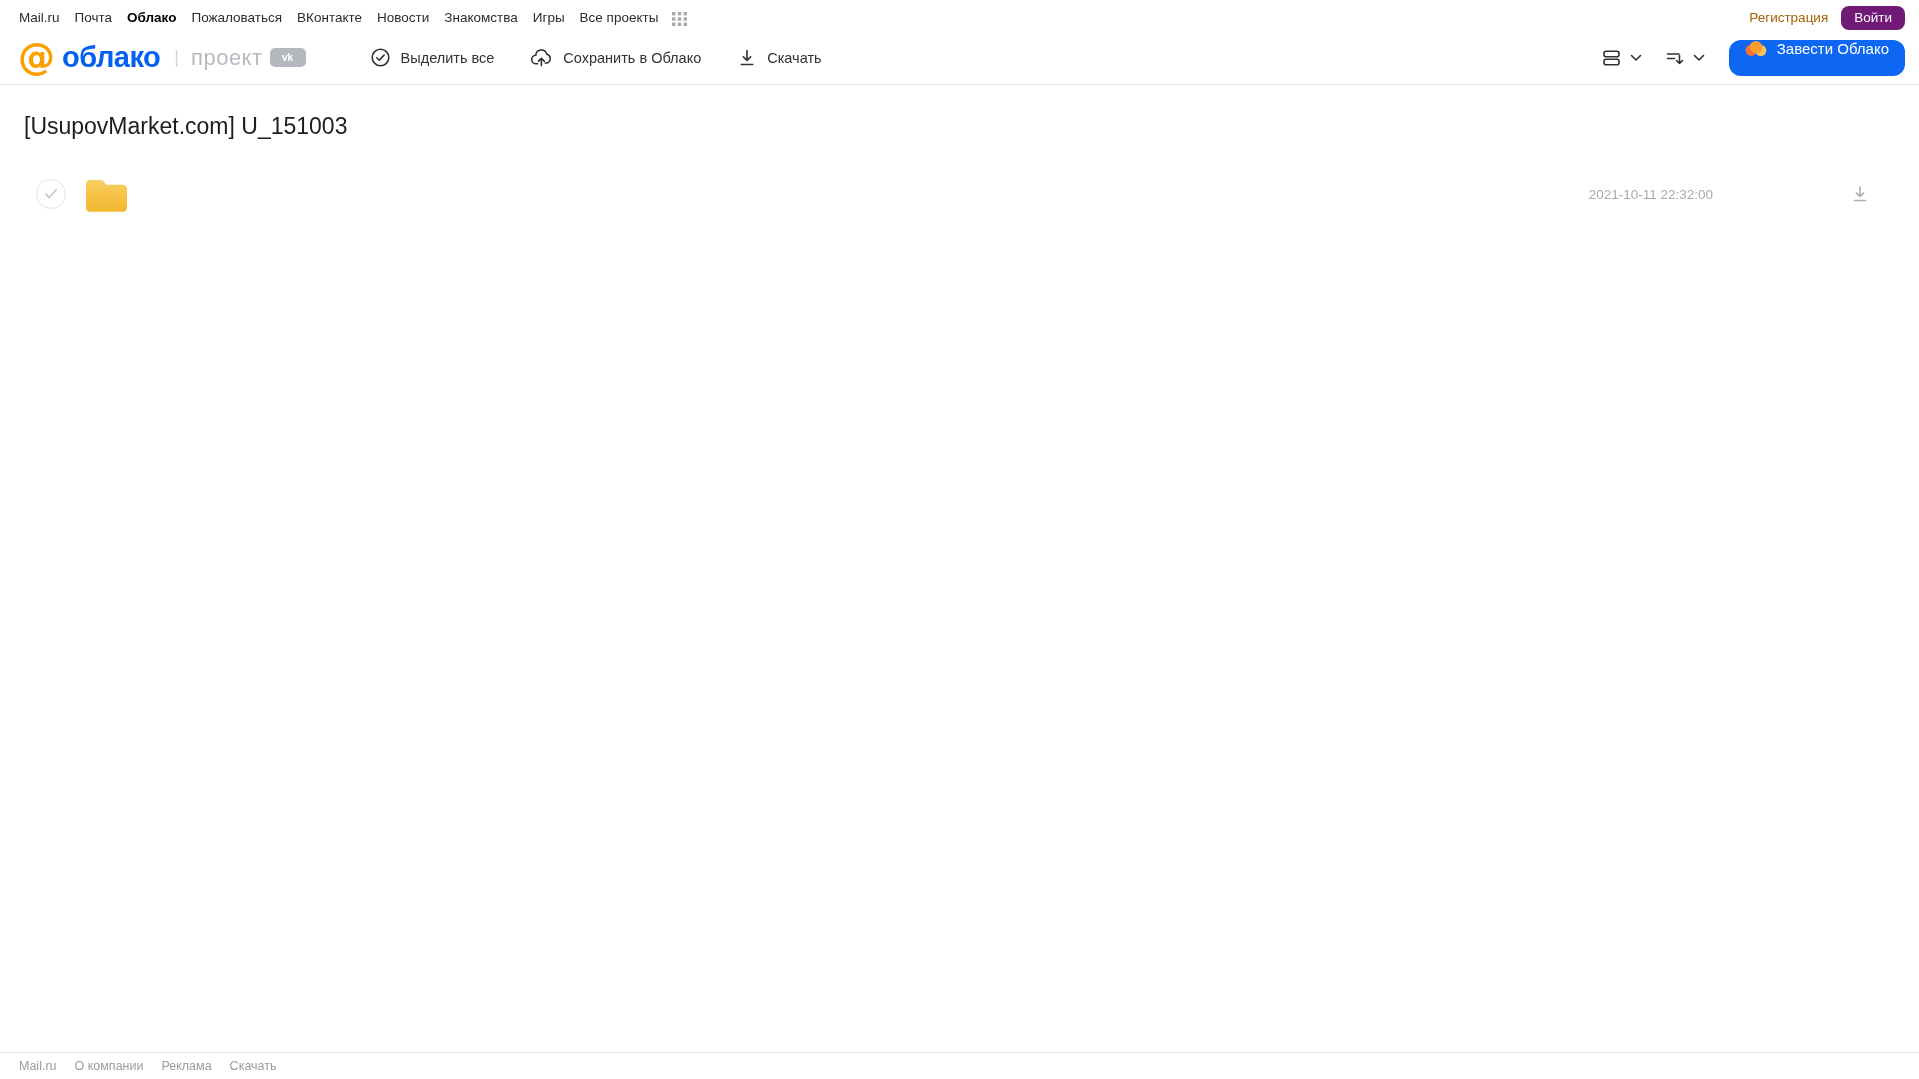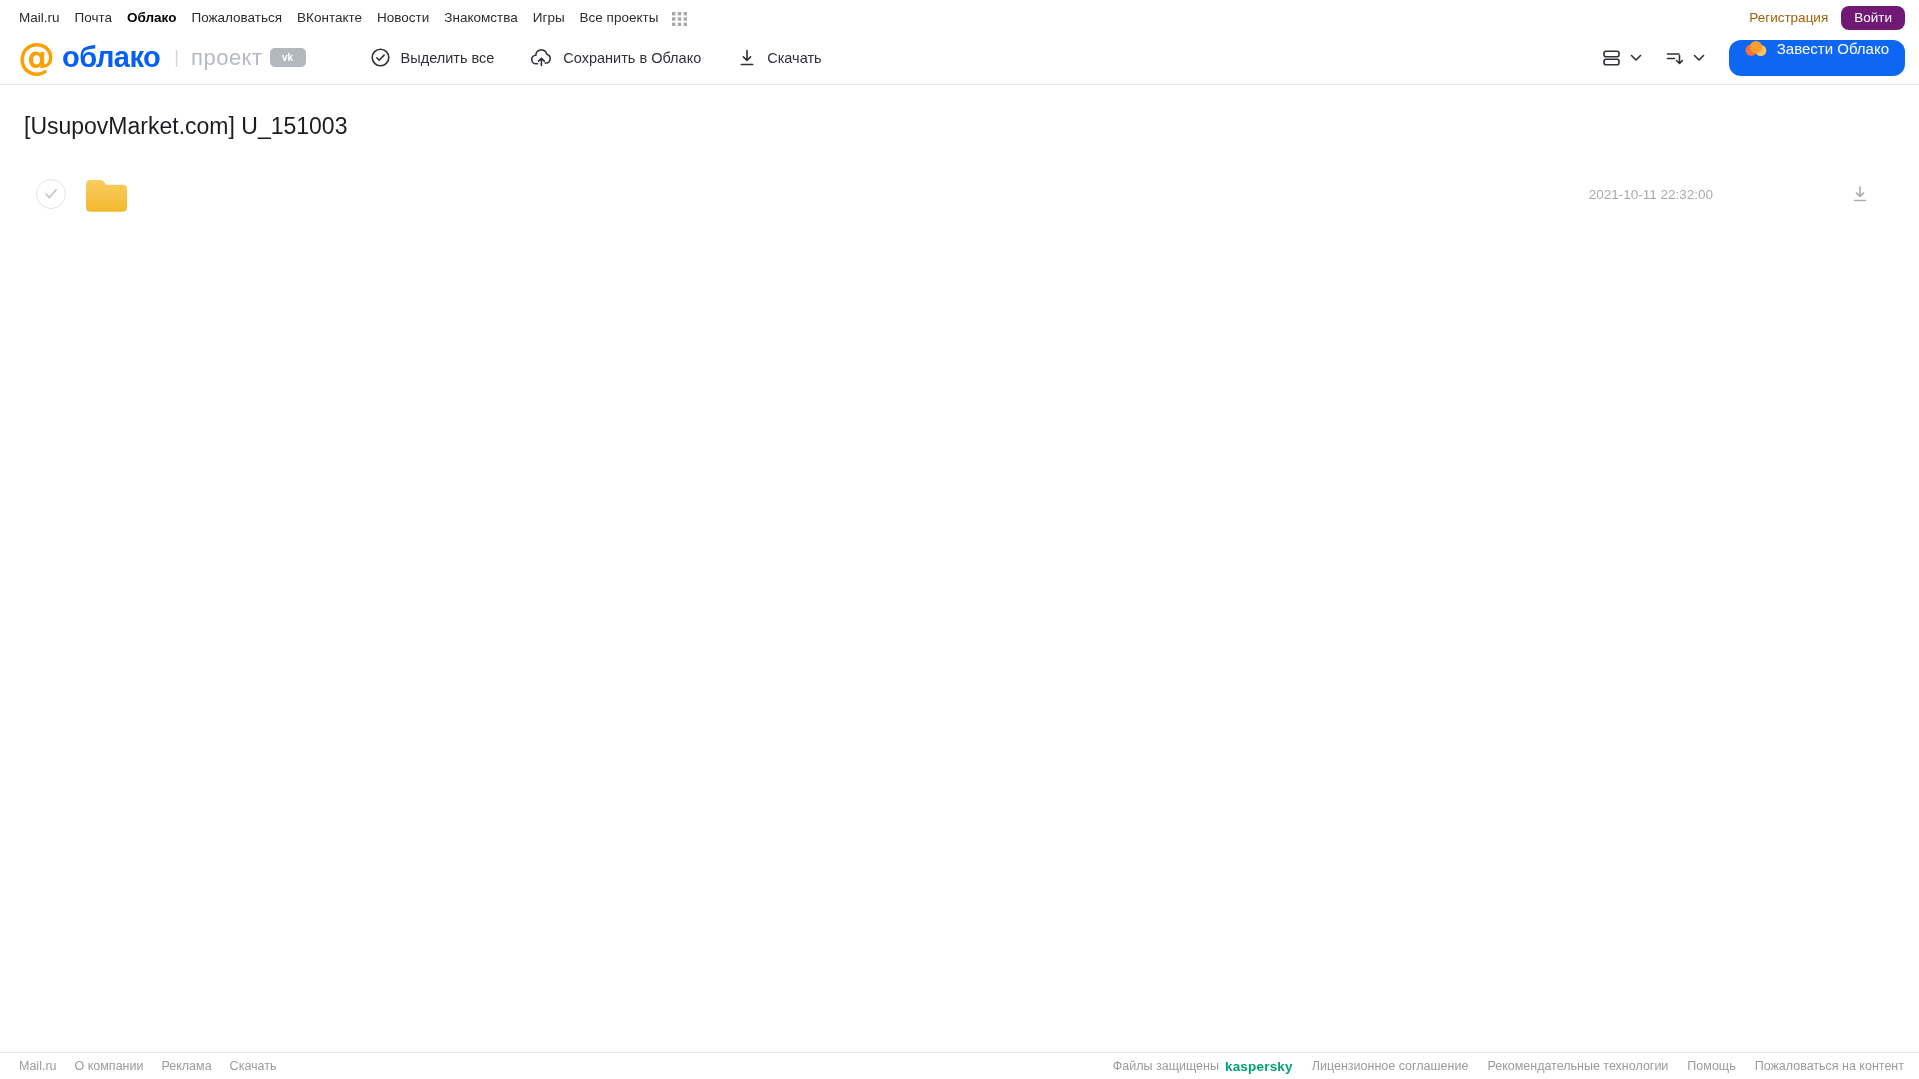--- a/index.html
+++ b/index.html
@@ -260,23 +260,13 @@
   </div>
 </div>
 
 <div class="footer">
   <div class="f-left">
     <a href="#">Mail.ru</a>
     <a href="#">О компании</a>
     <a href="#">Реклама</a>
     <a href="#">Скачать</a>
   </div>
-  <div class="f-right">
-    <span class="kaspersky-group">
-      <span>Файлы защищены</span>
-      <span class="kaspersky-word">kaspersky</span>
-    </span>
-    <a href="#">Лицензионное соглашение</a>
-    <a href="#">Рекомендательные технологии</a>
-    <a href="#">Помощь</a>
-    <a href="#">Пожаловаться на контент</a>
-  </div>
 </div>
 
 </body></html>

